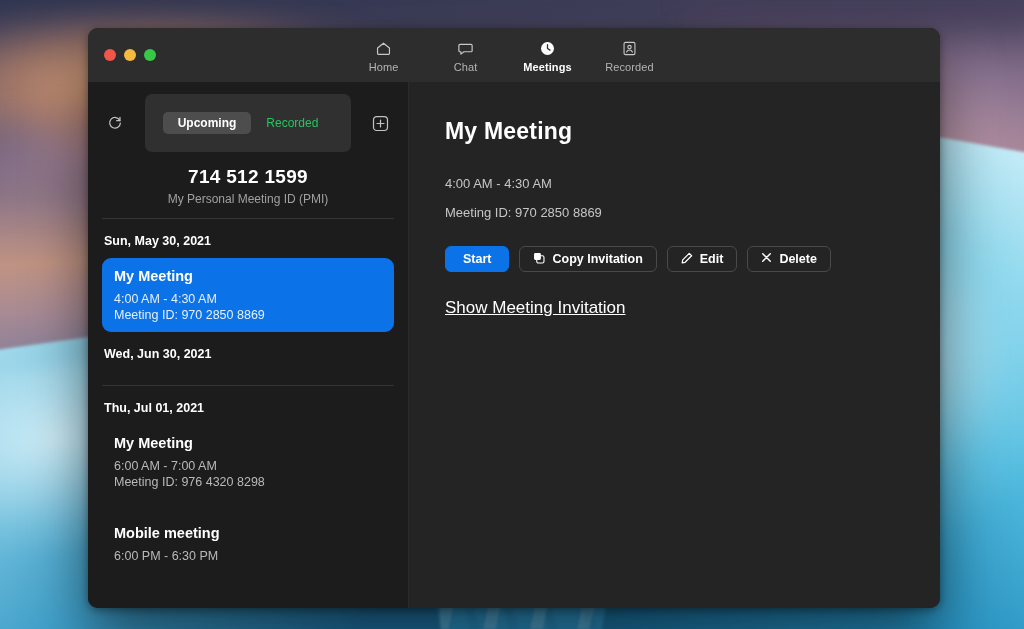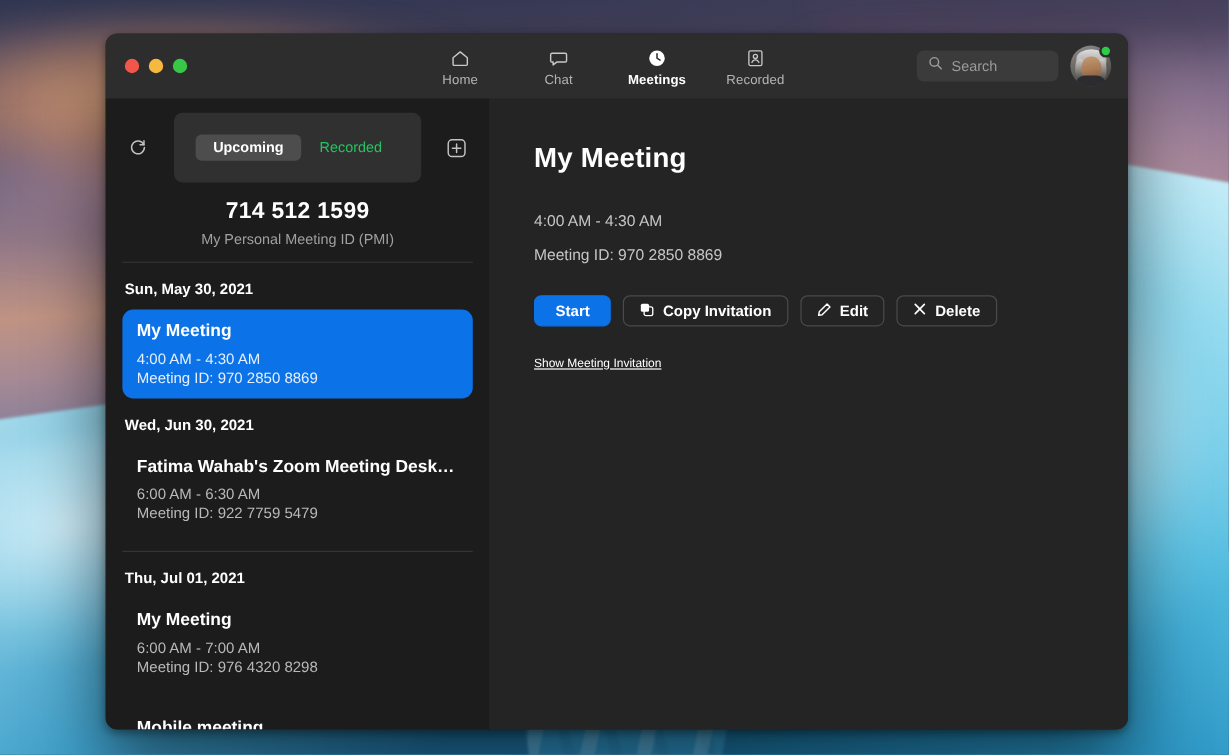--- a/index.html
+++ b/index.html
@@ -218,21 +218,21 @@
   #m-id { font-size:13px; color:#c6c6c6; margin-top:14px; }
 
   #actions { display:flex; gap:10px; margin-top:26px; }
   .btn {
     height:26px; border-radius:6px; display:flex; align-items:center; gap:7px;
     padding:0 13px; font-size:12.5px; font-weight:bold; color:#fff; cursor:pointer;
     border:1px solid #4a4a4a; background:transparent; white-space:nowrap;
   }
   .btn.primary { background:#0c72e8; border-color:#0c72e8; padding:0 17px; }
   #show-invite {
-    margin-top:26px; font-size:10px; color:#ffffff; text-decoration:underline;
+    margin-top:26px; font-size:17px; color:#ffffff; text-decoration:underline;
     display:inline-block; cursor:pointer;
   }
 </style>
 </head>
 <body>
 
 <div id="desktop">
   <div class="wp wp-sky"></div>
   <div class="wp wp-cloud-e"></div>
   <div class="wp wp-cloud-a"></div>
@@ -293,42 +293,20 @@
               <rect x="3.6" y="2.8" width="12.8" height="14.4" rx="1.6"></rect>
               <circle cx="10" cy="8.3" r="2"></circle>
               <path d="M6.6 14.2 c0.7 -1.8 2 -2.5 3.4 -2.5 s2.7 0.7 3.4 2.5"></path>
             </svg>
           </div>
           <div class="nav-label">Recorded</div>
         </div>
 
       </div>
 
-      <div class="tb-right">
-        <div id="searchbox">
-          <span>
-            <svg width="13" height="13" viewBox="0 0 16 16" fill="none" stroke="#9b9b9b" stroke-width="1.5" stroke-linecap="round">
-              <circle cx="6.9" cy="6.9" r="4.4"></circle>
-                <path d="M10.3 10.3 L14 14"></path>
-            </svg>
-          </span>
-          <span class="s-text">Search</span>
-        </div>
-
-        <div id="avatar-wrap">
-          <div id="avatar">
-            <div class="hair"></div>
-            <div class="hair2"></div>
-            <div class="hair3"></div>
-            <div class="face"></div>
-            <div class="torso"></div>
-          </div>
-          <div id="status-dot"></div>
-        </div>
-      </div>
     </div>
 
     <div id="body">
 
       <div id="sidebar">
 
         <div id="sb-top">
           <div class="icon-btn">
             <svg width="16" height="16" viewBox="0 0 18 18" fill="none" stroke="#c2c2c2" stroke-width="1.4" stroke-linecap="round">
               <path d="M14.4 6.2 A6 6 0 1 0 15 9"></path>
@@ -358,25 +336,20 @@
         <div id="mtg-list">
 
           <div class="day-head">Sun, May 30, 2021</div>
           <div class="mtg selected">
             <div class="mtg-title">My Meeting</div>
             <div class="mtg-time">4:00 AM - 4:30 AM</div>
             <div class="mtg-id">Meeting ID: 970 2850 8869</div>
           </div>
 
           <div class="day-head">Wed, Jun 30, 2021</div>
-          <div class="mtg">
-            <div class="mtg-title">Fatima Wahab's Zoom Meeting Deskt…</div>
-            <div class="mtg-time">6:00 AM - 6:30 AM</div>
-            <div class="mtg-id">Meeting ID: 922 7759 5479</div>
-          </div>
           <div class="row-div"></div>
 
           <div class="day-head">Thu, Jul 01, 2021</div>
           <div class="mtg">
             <div class="mtg-title">My Meeting</div>
             <div class="mtg-time">6:00 AM - 7:00 AM</div>
             <div class="mtg-id">Meeting ID: 976 4320 8298</div>
           </div>
 
           <div class="mtg" style="margin-top:16px">

